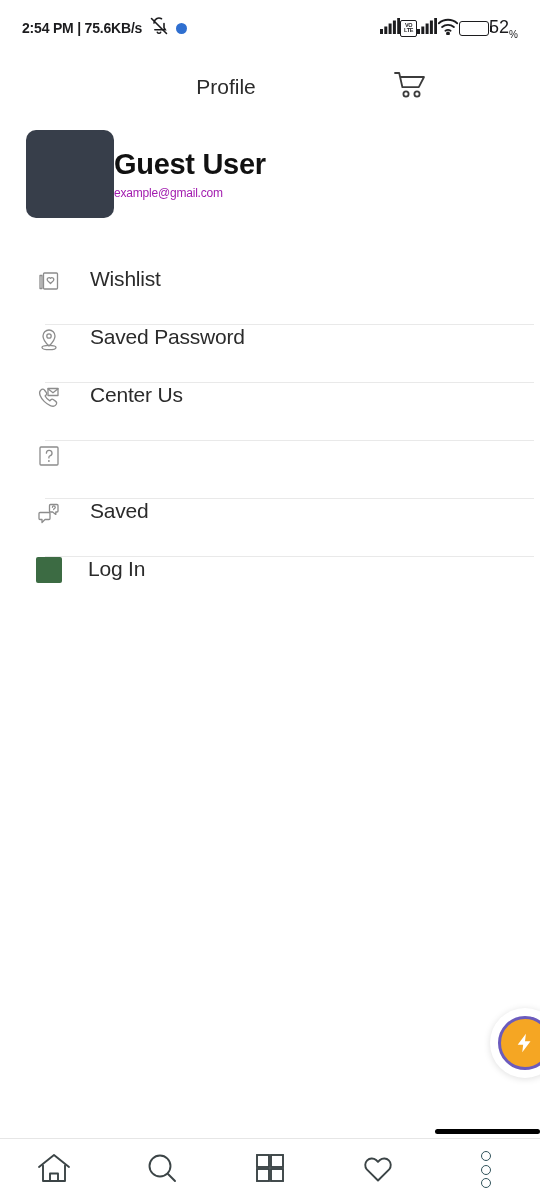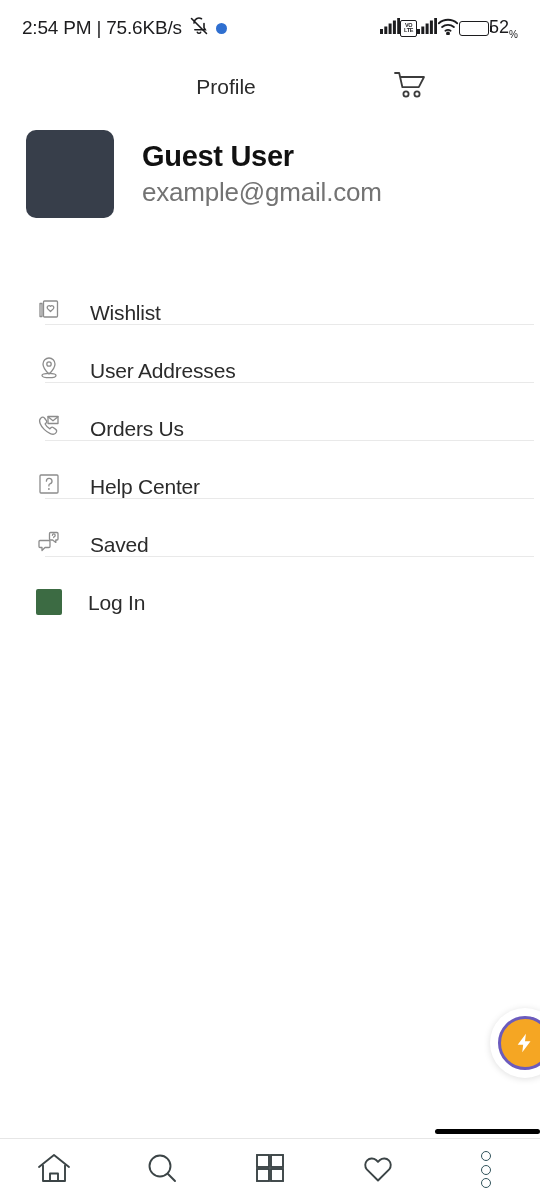--- a/index.html
+++ b/index.html
@@ -11,21 +11,21 @@
   }
   .phone { position:relative; width:540px; height:1200px; background:#fff; }
 
   
   .statusbar{
     position:absolute; top:0; left:0; width:540px; height:56px;
     display:flex; align-items:center; justify-content:space-between;
     padding:0 22px;
   }
   .sb-left{ display:flex; align-items:center; gap:7px; }
-  .sb-text{ font-size:19px; color:#1c1c1e; letter-spacing:-.2px; white-space:nowrap; }
+  .sb-text{ font-size:14px; color:#1c1c1e; letter-spacing:-.2px; white-space:nowrap;font-weight:bold; }
   .sb-right{ display:flex; align-items:center; }
   .blue-dot{ width:11px; height:11px; border-radius:50%; background:#2f6fd0; }
   .volte{
     width:17px; height:17px; border:1.6px solid #1c1c1e; border-radius:2px;
     display:flex; flex-direction:column; align-items:center; justify-content:center;
     line-height:.85;
   }
   .volte span{ font-size:5.5px; font-weight:bold; color:#1c1c1e; letter-spacing:-.3px; }
   .batt{
     width:30px; height:15px; border:1.8px solid #1c1c1e; border-radius:3px;
@@ -51,28 +51,28 @@
   }
 
   
   .profile{
     position:absolute; top:126px; left:0; width:540px; height:96px;
     display:flex; align-items:center; padding-left:26px;
   }
   .avatar{
     width:88px; height:88px; border-radius:10px; background:#373e4a; flex:none;
   }
-  .profile-text{ margin-left:28px; }
+  .profile-text{ }
   .profile-name{ font-size:29px; font-weight:bold; color:#111; letter-spacing:-.3px; line-height:1.15; }
-  .profile-email{ font-size:26px; color:#737373; margin-top:4px; letter-spacing:-.2px; }
+  .profile-email{ font-size:12px; color:#a21caf; margin-top:4px; letter-spacing:-.2px; }
 
   
   .menu{ position:absolute; top:267px; left:0; width:540px; }
   .menu-row{
-    position:relative; height:58px; display:flex; align-items:flex-end;
+    position:relative; height:58px; display:flex; align-items:flex-start;
     padding-left:34px;
   }
   .menu-row::after{
     content:""; position:absolute; left:45px; right:6px; bottom:0;
     height:1px; background:#e9e9e9;
   }
   .menu-row.no-div::after{ display:none; }
   .row-icon{
     width:30px; height:30px; flex:none;
     display:flex; align-items:center; justify-content:center;
@@ -220,44 +220,43 @@
 
 
     <div class="menu-row">
       <span class="row-icon">
         <svg width="26" height="26" viewBox="0 0 26 26" fill="none" stroke="#8c8c8c" stroke-width="1.3" stroke-linejoin="round">
           <path d="M13 3a6 6 0 0 1 6 6c0 4.4-6 10-6 10S7 13.4 7 9a6 6 0 0 1 6-6z"></path>
           <circle cx="13" cy="9" r="2.2"></circle>
           <ellipse cx="13" cy="20.5" rx="7" ry="2.2"></ellipse>
         </svg>
       </span>
-      <span class="row-label">User Addresses</span>
+      <span class="row-label">Saved Password</span>
     </div>
 
 
     <div class="menu-row">
       <span class="row-icon">
         <svg width="26" height="26" viewBox="0 0 26 26" fill="none" stroke="#8c8c8c" stroke-width="1.3" stroke-linecap="round" stroke-linejoin="round">
           <path d="M4.5 5.5c2-2 3.3-1.4 4.3 0l1.6 2.2c.6.9.4 1.6-.3 2.3l-1 1c1.2 2.3 2.6 3.7 4.8 4.8l1-1c.7-.7 1.4-.9 2.3-.3l2.2 1.6c1.4 1 2 2.3 0 4.3-2.3 2.3-7.6-.4-11.2-4s-6-8.6-3.7-10.9z"></path>
           <path d="M12 3.5h10v7H12z"></path>
           <path d="m12 3.8 5 4 5-4"></path>
         </svg>
       </span>
-      <span class="row-label">Orders Us</span>
+      <span class="row-label">Center Us</span>
     </div>
 
     <div class="menu-row">
       <span class="row-icon">
         <svg width="26" height="26" viewBox="0 0 26 26" fill="none" stroke="#8c8c8c" stroke-width="1.3" stroke-linecap="round" stroke-linejoin="round">
           <rect x="4" y="4" width="18" height="18" rx="1"></rect>
           <path d="M10.4 10.2a2.8 2.8 0 1 1 3.5 2.7c-.7.2-1 .8-1 1.6v.4"></path>
           <circle cx="12.9" cy="18" r=".9" fill="#8c8c8c" stroke="none"></circle>
         </svg>
       </span>
-      <span class="row-label">Help Center</span>
     </div>
 
     <div class="menu-row">
       <span class="row-icon">
         <svg width="26" height="26" viewBox="0 0 26 26" fill="none" stroke="#8c8c8c" stroke-width="1.3" stroke-linecap="round" stroke-linejoin="round">
           <path d="M14.5 3.5h6.5a1 1 0 0 1 1 1V10a1 1 0 0 1-1 1h-1.2v2.4L16.6 11h-2.1a1 1 0 0 1-1-1V4.5a1 1 0 0 1 1-1z"></path>
           <path d="M4 11.5h9a1 1 0 0 1 1 1v5a1 1 0 0 1-1 1h-4L6 21.5V18.5H4a1 1 0 0 1-1-1v-5a1 1 0 0 1 1-1z"></path>
           <path d="M16.4 6.3a1.4 1.4 0 1 1 1.8 1.4c-.4.1-.5.4-.5.8"></path>
         </svg>
       </span>

